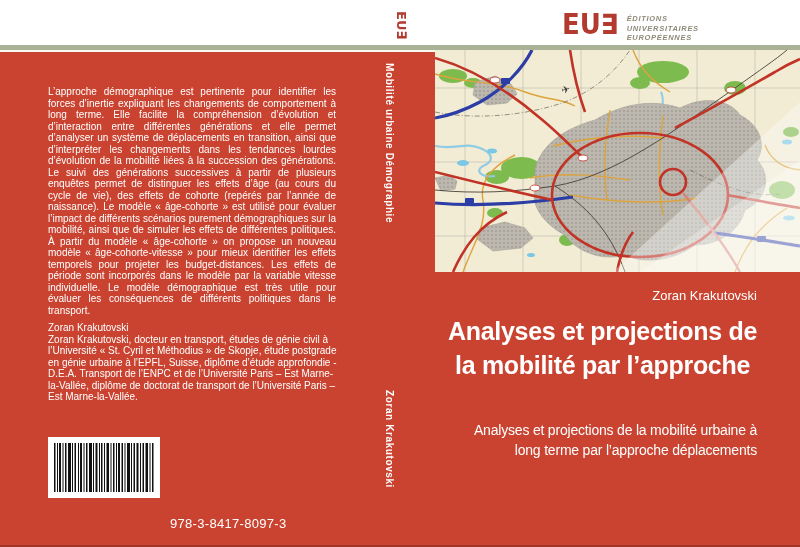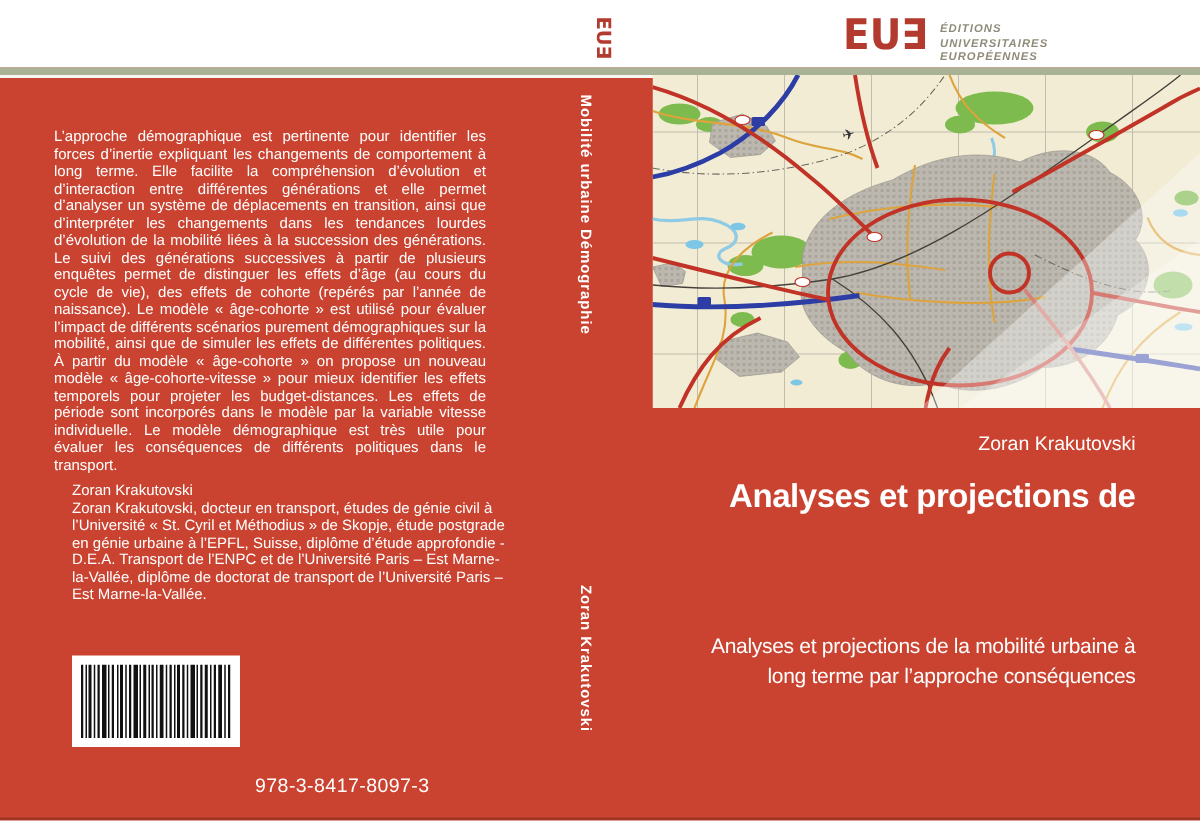--- a/index.html
+++ b/index.html
@@ -14,30 +14,30 @@
   .pub-logo { position:absolute; left:562px; top:10px; display:flex; align-items:flex-start; }
   .logo-glyph { font-family:"DejaVu Sans", sans-serif; font-weight:bold; font-size:26px; line-height:28px; color:#b23a2e; letter-spacing:0px; transform:scaleY(1.08); }
   .pub-name { margin-left:8px; padding-top:4px; font-size:7.5px; line-height:9.5px; letter-spacing:0.7px; color:#8f8b79; font-weight:bold;font-style:italic; }
 
   
   .spine-logo { position:absolute; left:409px; top:11px; transform:rotate(90deg); transform-origin:0 0; font-family:"DejaVu Sans", sans-serif; font-weight:bold; font-size:13px; color:#b23a2e; }
   .spine-title { position:absolute; left:384px; top:63px; writing-mode:vertical-rl; color:#ffffff; font-size:10px; font-weight:bold; letter-spacing:0.6px; white-space:nowrap; }
   .spine-author { position:absolute; left:384px; top:390px; writing-mode:vertical-rl; color:#ffffff; font-size:10px; font-weight:bold; letter-spacing:0.6px; white-space:nowrap; }
 
   
-  .back-desc { position:absolute; left:36px; top:86px; width:288px; color:#ffffff; font-size:10px; line-height:11.5px; text-align:justify; }
+  .back-desc { position:absolute; left:48px; top:86px; width:288px; color:#ffffff; font-size:10px; line-height:11.5px; text-align:justify; }
   .back-bio { position:absolute; left:48px; top:322px; width:292px; color:#ffffff; font-size:10px; line-height:11.5px; text-align:left; }
   .barcode-box { position:absolute; left:48px; top:437px; width:112px; height:61px; background:#ffffff; }
   .barcode-box svg { position:absolute; left:6px; top:6px; }
   .isbn { position:absolute; left:170px; top:484px; color:#ffffff; font-size:13px; letter-spacing:0.3px;margin-top:32px; }
 
   
   .map-wrap { position:absolute; left:435px; top:50px; width:365px; height:222px; }
   .front-author { position:absolute; right:43px; top:288px; color:#ffffff; font-size:13px; text-align:right; }
-  .front-title { position:absolute; right:43px; top:314px; color:#ffffff; font-size:22px; line-height:34px; font-weight:bold; text-align:center; letter-spacing:-0.3px; }
+  .front-title { position:absolute; right:43px; top:314px; color:#ffffff; font-size:25px; line-height:34px; font-weight:bold; text-align:center; letter-spacing:-0.3px; }
   .front-title span { display:block; }
   .front-subtitle { position:absolute; right:43px; top:420px; color:#ffffff; font-size:14px; line-height:20px; text-align:right; letter-spacing:-0.2px; }
   .front-subtitle span { display:block; }
 
   .bottom-edge { position:absolute; left:0; bottom:0; width:800px; height:2px; background:#9e3526; }
 </style>
 </head>
 <body>
 
 <div class="cover">
@@ -219,20 +219,21 @@
       <text x="127" y="44" font-size="10" fill="#333333" transform="rotate(-15 127 42)">✈</text>
 
       <polygon points="178,222 365,52 365,222" fill="#ffffff" opacity="0.35"></polygon>
       <polygon points="205,222 365,110 365,222" fill="#ffffff" opacity="0.28"></polygon>
     </svg>
   </div>
 
   <div class="front-author">Zoran Krakutovski</div>
   <div class="front-title">
     <span>Analyses et projections de</span>
+    <span>la mobilité par l’approche</span>
   </div>
   <div class="front-subtitle">
     <span>Analyses et projections de la mobilité urbaine à</span>
-    <span>long terme par l’approche conséquences</span>
+    <span>long terme par l’approche déplacements</span>
   </div>
 
   <div class="bottom-edge"></div>
 </div>
 
 </body></html>

